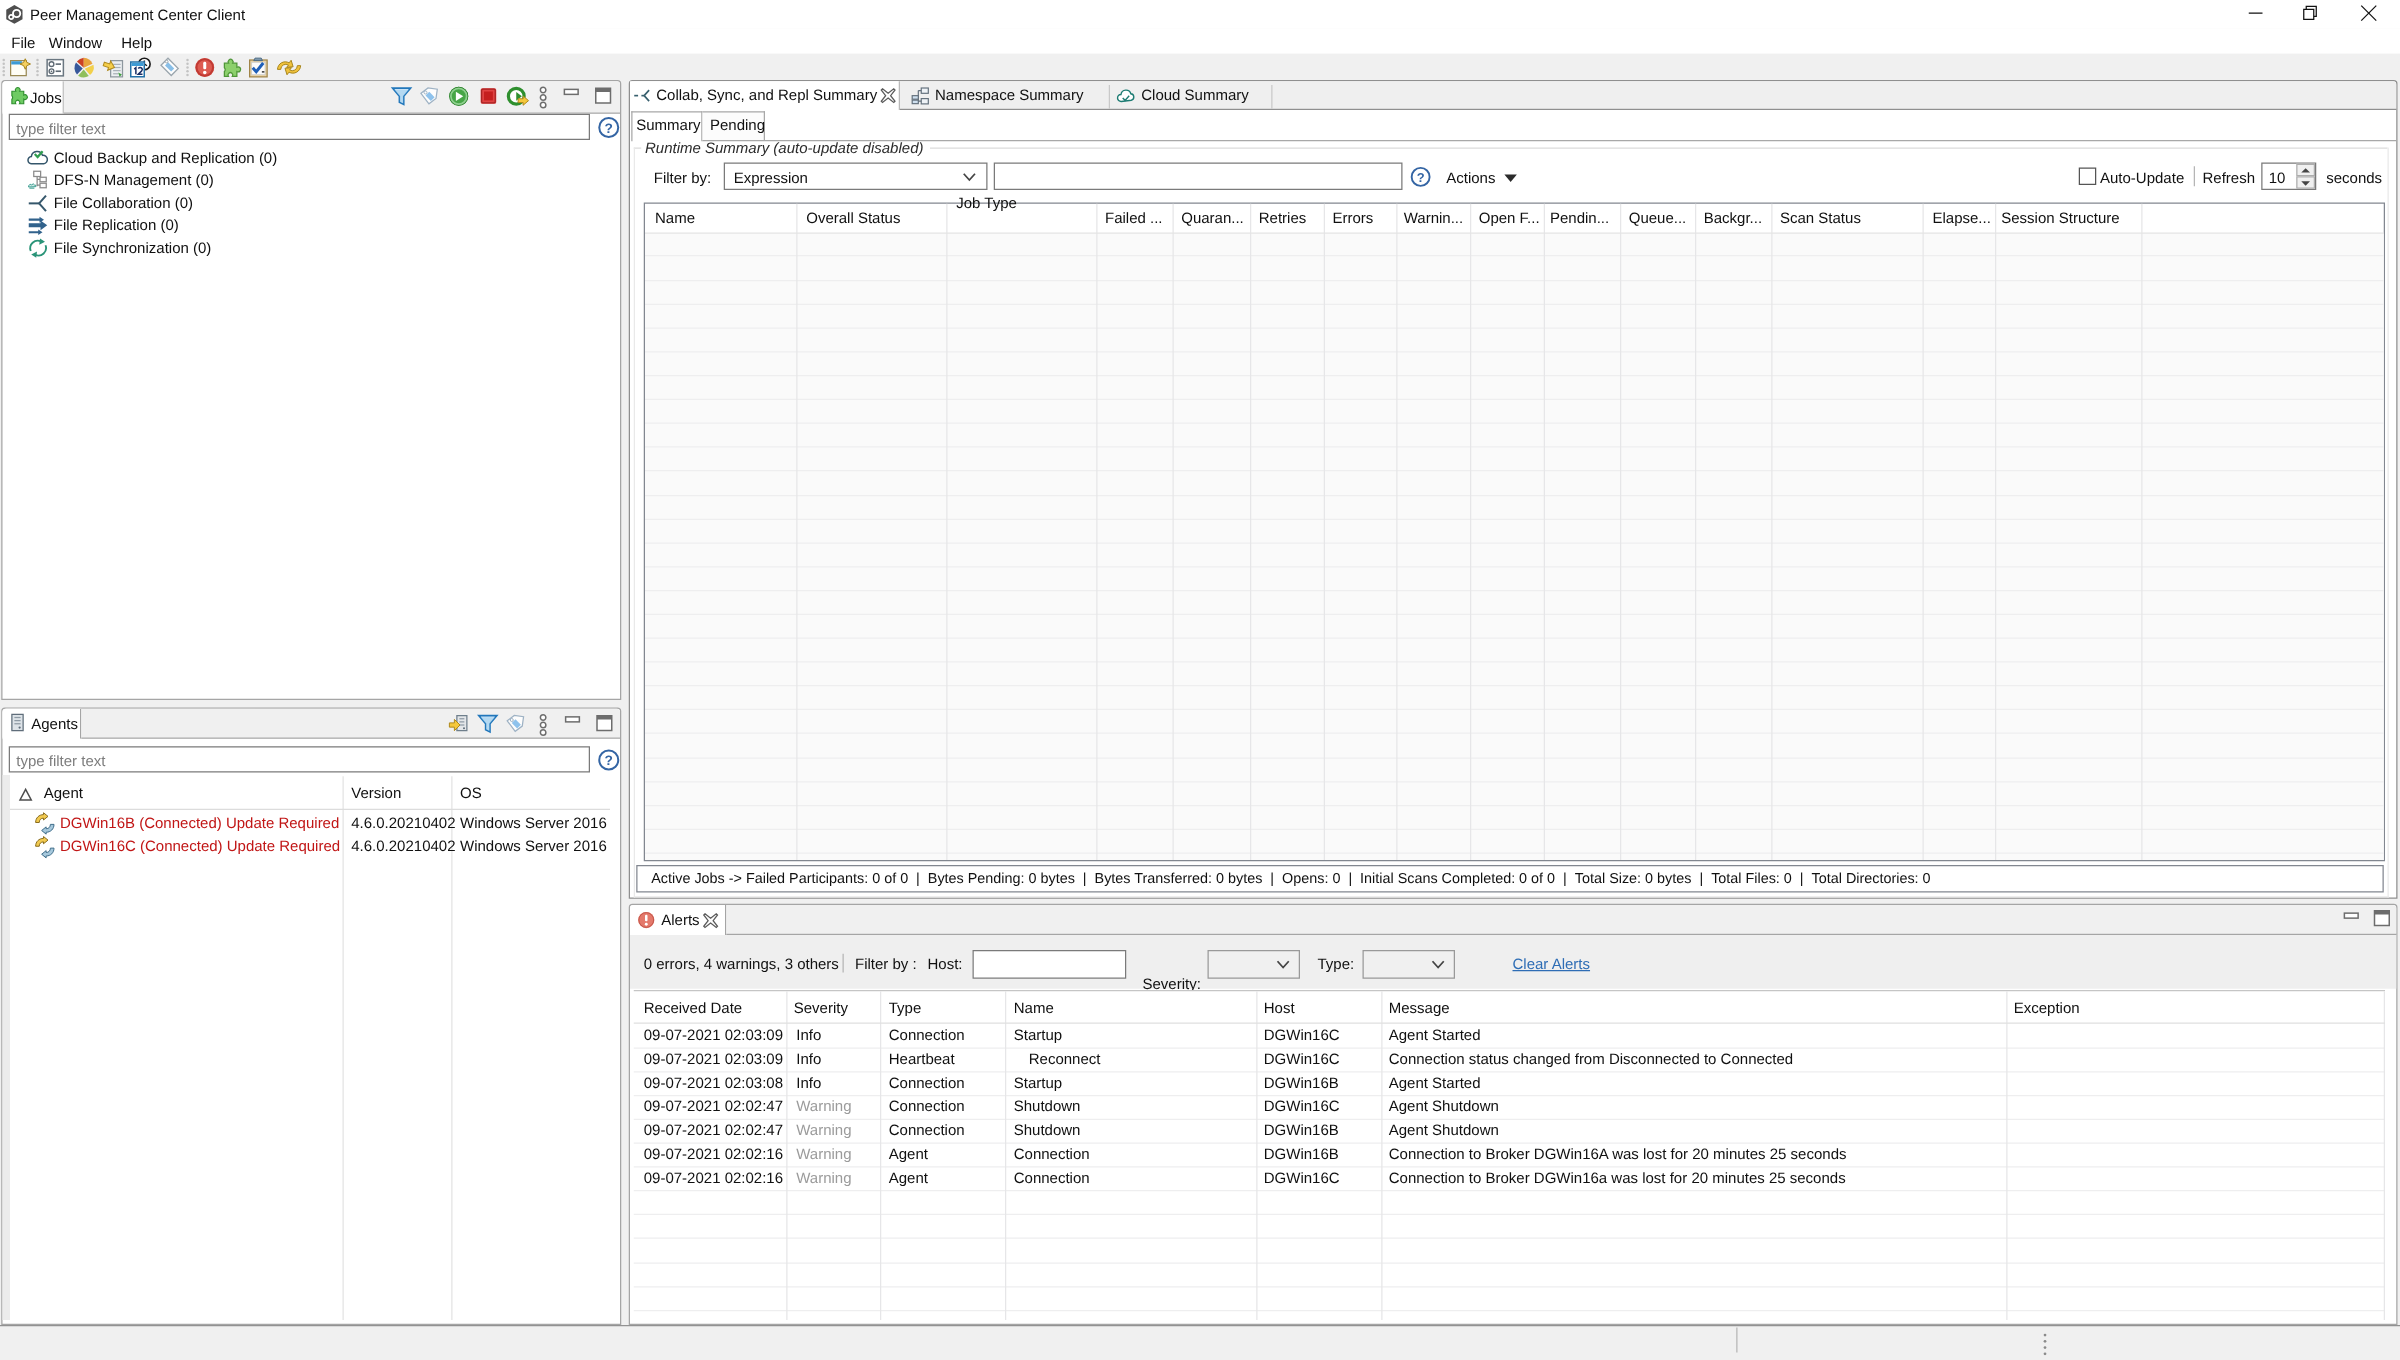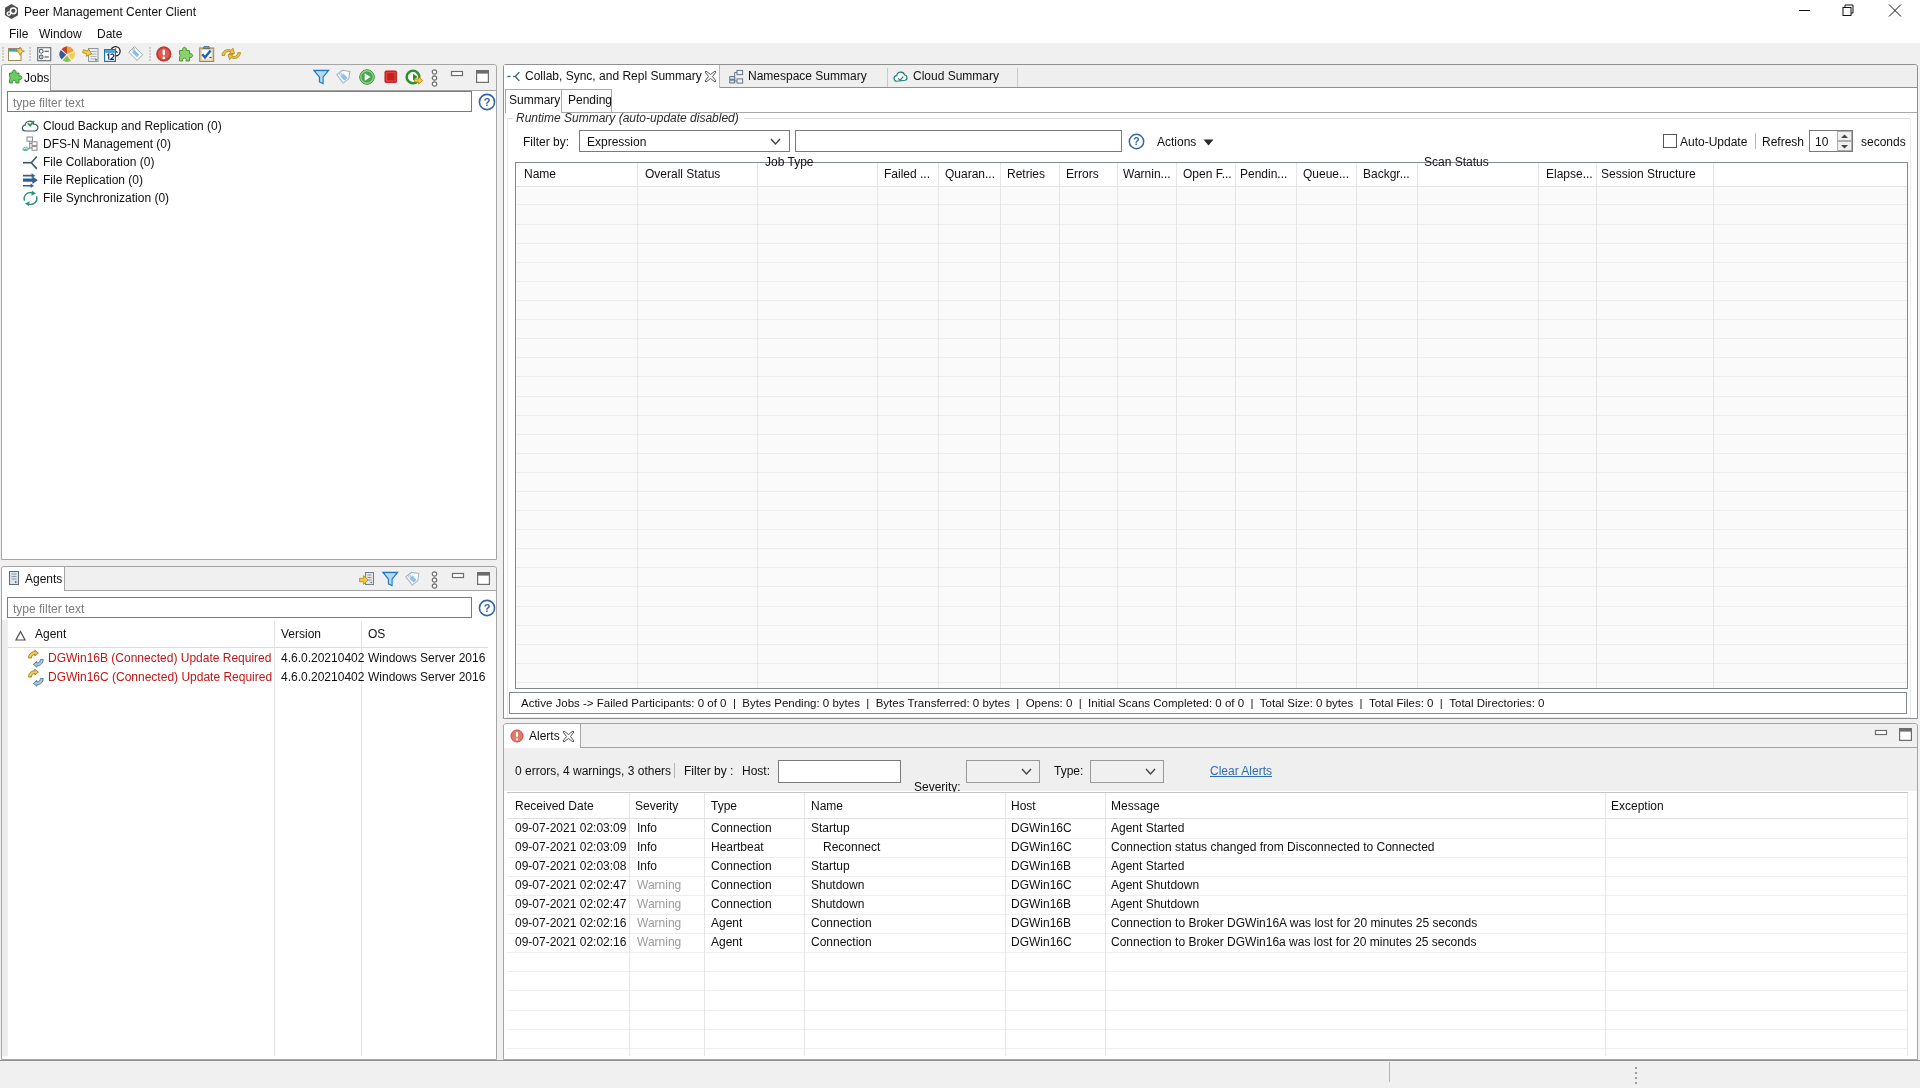--- a/index.html
+++ b/index.html
@@ -29,21 +29,21 @@
   <line x1="5" y1="10.5" x2="16" y2="10.5" stroke="#111" stroke-width="1"></line>
   <rect x="49" y="7.5" width="8" height="8" fill="none" stroke="#111" stroke-width="1"></rect>
   <path d="M51,7.5 V5 H59 V13 H57" fill="none" stroke="#111" stroke-width="1"></path>
   <line x1="95" y1="4.5" x2="107" y2="16.5" stroke="#111" stroke-width="1"></line>
   <line x1="107" y1="4.5" x2="95" y2="16.5" stroke="#111" stroke-width="1"></line>
 </svg>
 
 <div class="a" style="left:0;top:23px;width:1920px;height:20px;background:#fff;"></div>
 <div class="t" style="left:9px;top:28px;">File</div>
 <div class="t" style="left:39px;top:28px;">Window</div>
-<div class="t" style="left:97px;top:28px;">Date</div>
+<div class="t" style="left:97px;top:28px;">Help</div>
 
 <div class="a" style="left:0;top:43px;width:1920px;height:21px;background:#f0f0f0;"></div>
 <svg class="a" style="left:0;top:44px" width="250" height="20" viewBox="0 0 250 20">
   <g fill="#c3c3c3">
     <circle cx="3" cy="4" r="1"></circle>
       <circle cx="3" cy="7" r="1"></circle>
       <circle cx="3" cy="10" r="1"></circle>
       <circle cx="3" cy="13" r="1"></circle>
       <circle cx="3" cy="16" r="1"></circle>
     <circle cx="30" cy="4" r="1"></circle>
@@ -442,21 +442,21 @@
 <div class="t" style="left:765px;top:156px;">Job Type</div>
 <div class="t" style="left:884px;top:168px;">Failed ...</div>
 <div class="t" style="left:945px;top:168px;">Quaran...</div>
 <div class="t" style="left:1007px;top:168px;">Retries</div>
 <div class="t" style="left:1066px;top:168px;">Errors</div>
 <div class="t" style="left:1123px;top:168px;">Warnin...</div>
 <div class="t" style="left:1183px;top:168px;">Open F...</div>
 <div class="t" style="left:1240px;top:168px;">Pendin...</div>
 <div class="t" style="left:1303px;top:168px;">Queue...</div>
 <div class="t" style="left:1363px;top:168px;">Backgr...</div>
-<div class="t" style="left:1424px;top:156px;">Scan Status</div>
+<div class="t" style="left:1424px;top:168px;">Scan Status</div>
 <div class="t" style="left:1546px;top:168px;">Elapse...</div>
 <div class="t" style="left:1601px;top:168px;">Session Structure</div>
 
 <div class="a" style="left:509px;top:692px;width:1398px;height:22px;background:#fff;border:1px solid #828790;"></div>
 <div class="t" style="left:521px;top:698px;font-size:11.5px;">Active Jobs -&gt; Failed Participants: 0 of 0&nbsp;&nbsp;|&nbsp;&nbsp;Bytes Pending: 0 bytes&nbsp;&nbsp;|&nbsp;&nbsp;Bytes Transferred: 0 bytes&nbsp;&nbsp;|&nbsp;&nbsp;Opens: 0&nbsp;&nbsp;|&nbsp;&nbsp;Initial Scans Completed: 0 of 0&nbsp;&nbsp;|&nbsp;&nbsp;Total Size: 0 bytes&nbsp;&nbsp;|&nbsp;&nbsp;Total Files: 0&nbsp;&nbsp;|&nbsp;&nbsp;Total Directories: 0</div>
 
 <div class="a" style="left:503px;top:723px;width:1415px;height:337px;background:#fff;border:1px solid #a5a5a5;border-radius:3px 3px 0 0;"></div>
 <div class="a" style="left:504px;top:724px;width:1413px;height:23px;background:#f0f0f0;border-radius:3px 3px 0 0;"></div>
 <div class="a" style="left:504px;top:724px;width:77px;height:24px;background:#fff;border-right:1px solid #a5a5a5;border-radius:3px 0 0 0;"></div>
 <div class="hline" style="left:581px;top:747px;width:1336px;background:#a5a5a5;"></div>

